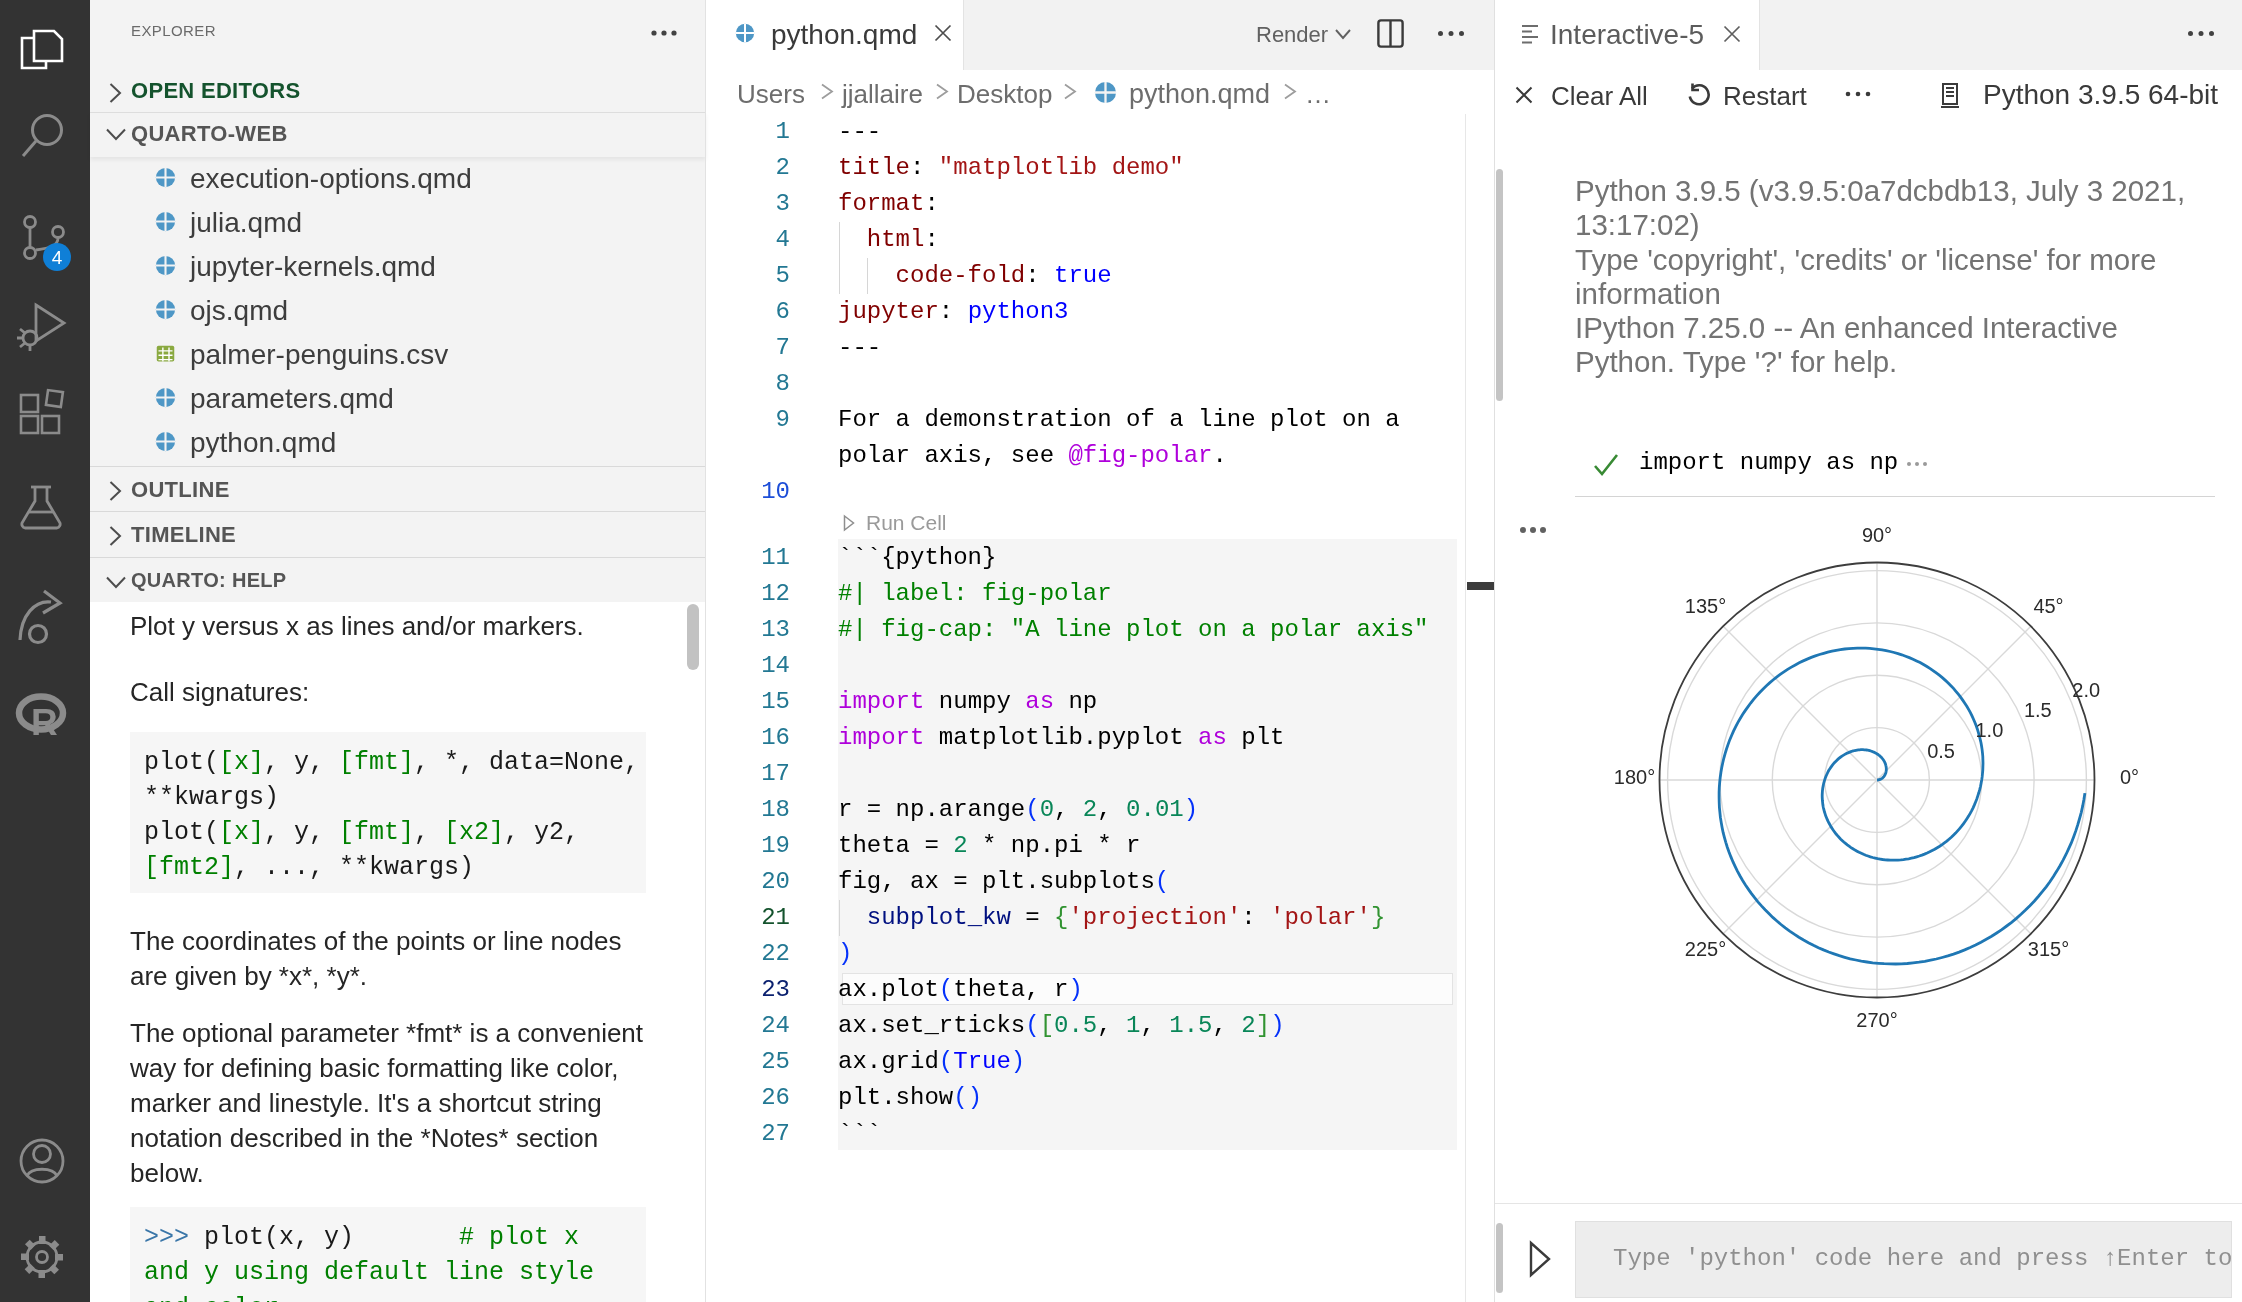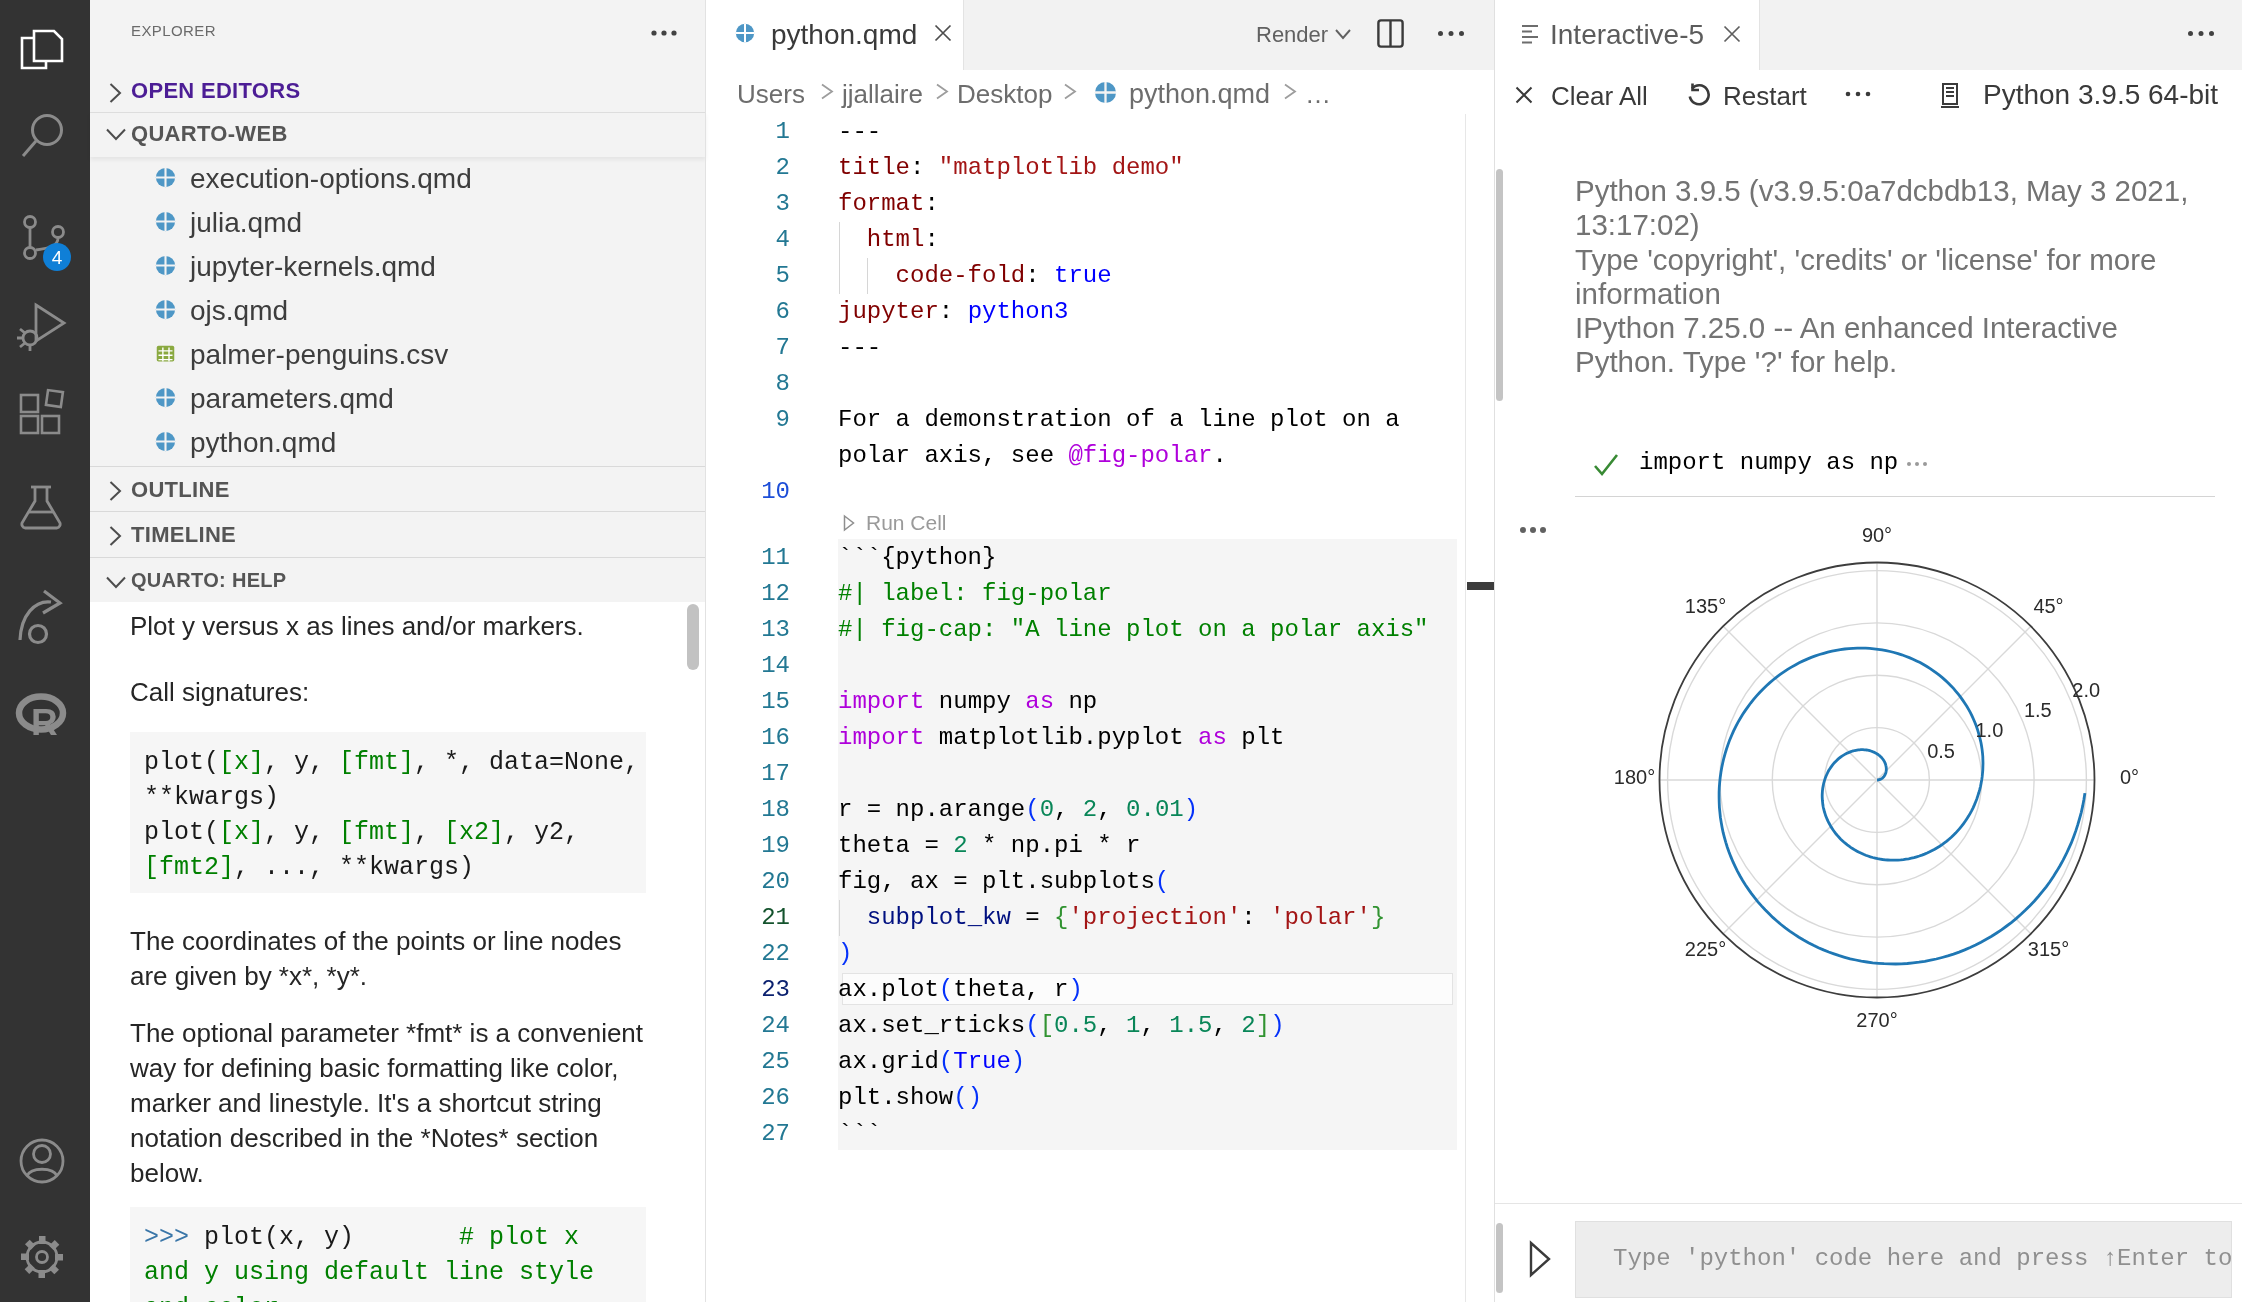--- a/index.html
+++ b/index.html
@@ -92,21 +92,21 @@
   </svg>
 <div class="abs" style="left:131px;top:22px;font-size:15px;color:#6a6a6a;letter-spacing:0.4px">EXPLORER</div>
 <svg class="abs" style="left:650px;top:28px" width="30" height="10">
     <circle cx="4" cy="5" r="2.6" fill="#424242"></circle>
     <circle cx="14" cy="5" r="2.6" fill="#424242"></circle>
     <circle cx="24" cy="5" r="2.6" fill="#424242"></circle>
   </svg>
 <svg class="abs" style="left:104px;top:81px" width="22" height="24" viewBox="0 0 22 24" fill="none">
     <path d="M6.5 3 L16 12 L6.5 21" stroke="#4d4d4d" stroke-width="2"></path>
   </svg>
-<div class="abs" style="left:131px;top:78px;font-size:22px;font-weight:bold;color:#4c1d95;letter-spacing:0.3px">OPEN EDITORS</div>
+<div class="abs" style="left:131px;top:78px;font-size:22px;font-weight:bold;color:#14532d;letter-spacing:0.3px">OPEN EDITORS</div>
 <div class="abs" style="left:90px;top:112px;width:616px;height:45px;border-top:1px solid #ddd;box-shadow:0 3px 4px rgba(0,0,0,0.06)"></div>
 <svg class="abs" style="left:104px;top:123px" width="24" height="22" viewBox="0 0 24 22" fill="none">
     <path d="M3 6.5 L12 16 L21 6.5" stroke="#4d4d4d" stroke-width="2"></path>
   </svg>
 <div class="abs" style="left:131px;top:121px;font-size:22px;font-weight:bold;color:#555555;letter-spacing:0.3px">QUARTO-WEB</div>
 <svg class="abs" style="left:155px;top:167px" width="21" height="21" viewBox="0 0 24 24">
     <circle cx="12" cy="12" r="11" fill="#4E97C6"></circle>
     <path d="M1 12 h22 M12 1 v22" stroke="#f3f3f3" stroke-width="2.4"></path>
   </svg>
 <div class="abs" style="left:190px;top:163px;font-size:28px;line-height:32px;color:#3d3d3d">execution-options.qmd</div>
@@ -310,21 +310,21 @@
     <circle cx="4" cy="4" r="2.3" fill="#3a3a3a"></circle>
     <circle cx="14" cy="4" r="2.3" fill="#3a3a3a"></circle>
     <circle cx="24" cy="4" r="2.3" fill="#3a3a3a"></circle>
   </svg>
 <svg class="abs" style="left:1938px;top:82px" width="28" height="28" viewBox="0 0 28 28" fill="none">
     <rect x="5" y="2" width="14" height="20" stroke="#3b3b3b" stroke-width="2"></rect>
     <path d="M8 6 h8 M8 10 h8 M8 14 h8" stroke="#3b3b3b" stroke-width="1.8"></path>
     <path d="M3 25 h18" stroke="#3b3b3b" stroke-width="2"></path>
   </svg>
 <div class="abs" style="left:1983px;top:79px;font-size:28px;line-height:32px;color:#3a3a3a">Python 3.9.5 64-bit</div>
-<div class="ban" style="top:174px">Python 3.9.5 (v3.9.5:0a7dcbdb13, May 3 2021,</div>
+<div class="ban" style="top:174px">Python 3.9.5 (v3.9.5:0a7dcbdb13, July 3 2021,</div>
 <div class="ban" style="top:208px">13:17:02)</div>
 <div class="ban" style="top:243px">Type 'copyright', 'credits' or 'license' for more</div>
 <div class="ban" style="top:277px">information</div>
 <div class="ban" style="top:311px">IPython 7.25.0 -- An enhanced Interactive</div>
 <div class="ban" style="top:345px">Python. Type '?' for help.</div>
 <div class="abs" style="left:1496px;top:169px;width:7px;height:232px;background:#c4c4c4;border-radius:4px"></div>
 <div class="abs" style="left:1496px;top:1223px;width:7px;height:70px;background:#c4c4c4;border-radius:4px"></div>
 <svg class="abs" style="left:1591px;top:451px" width="30" height="28" viewBox="0 0 30 28" fill="none">
     <path d="M4 15 L11 23 L26 4" stroke="#388a34" stroke-width="2.6"></path>
   </svg>

